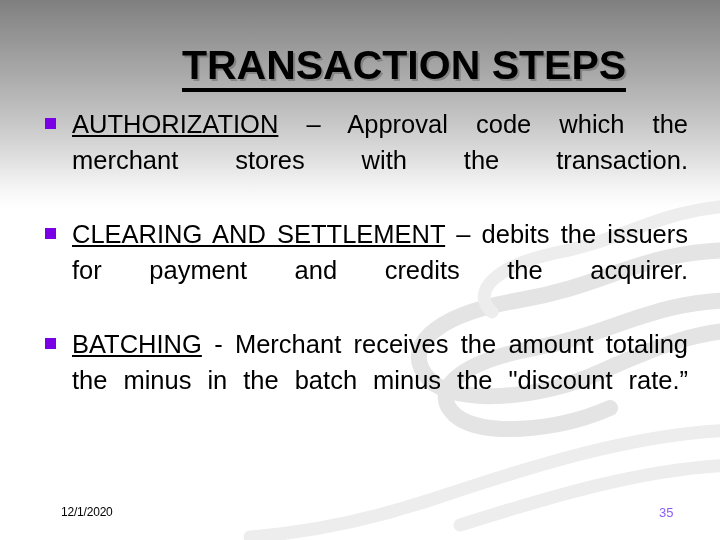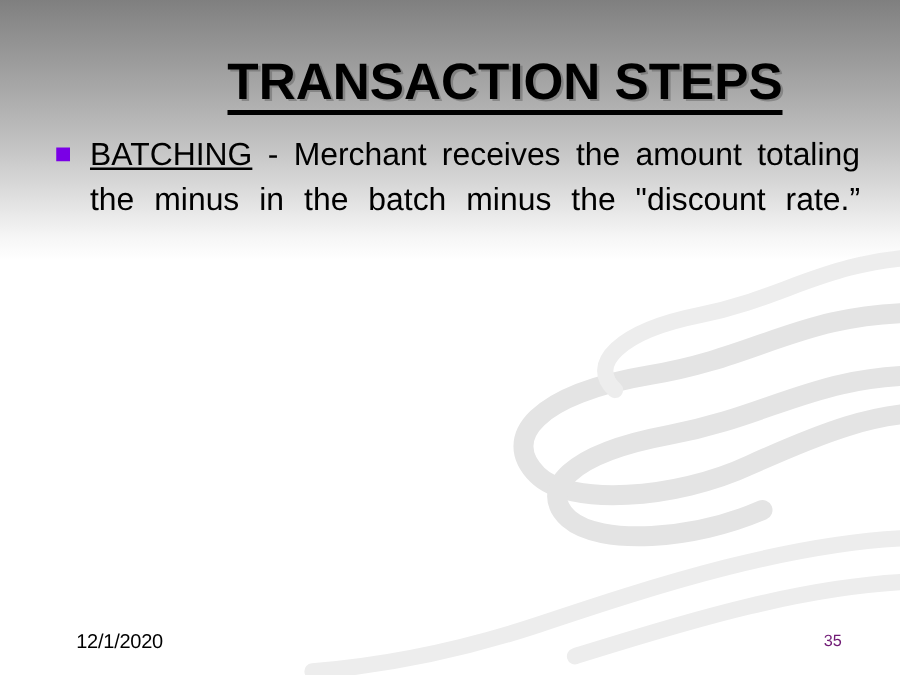--- a/index.html
+++ b/index.html
@@ -119,32 +119,32 @@
   .bullet-text::after {
     content: "";
     display: inline-block;
     width: 100%;
   }
 
   #footer-date {
     position: absolute;
     left: 61px;
     top: 505px;
-    font-size: 16px;
+    font-size: 12px;
     color: #000000;
     z-index: 2;
     letter-spacing: -0.2px;
   }
 
   #footer-page {
     position: absolute;
     left: 659px;
     top: 505px;
     font-size: 13px;
-    color: #701a75;
+    color: #8b5cf6;
     z-index: 2;
   }
 </style>
 </head>
 <body>
 
 <div id="slide">
 
   <div id="bg-gradient"></div>
 
@@ -159,22 +159,30 @@
       <path d="M 745 465 C 650 465 540 500 460 525"></path>
     </g>
   </svg>
 
   <div id="title-wrap">
     <span id="title">TRANSACTION STEPS</span>
   </div>
 
   <ul id="body-list">
 
+    <li class="bullet-row">
+      <span class="bullet-marker"></span>
+      <span class="bullet-text"><span class="lead">AUTHORIZATION</span><span> – Approval code which the merchant stores with the transaction.</span></span>
+    </li>
 
 
+    <li class="bullet-row">
+      <span class="bullet-marker"></span>
+      <span class="bullet-text"><span class="lead">CLEARING  AND  SETTLEMENT</span><span> – debits the issuers for payment and credits the acquirer.</span></span>
+    </li>
 
     <li class="bullet-row">
       <span class="bullet-marker"></span>
       <span class="bullet-text"><span class="lead">BATCHING</span><span> -    Merchant receives the amount totaling the minus in the batch minus the "discount rate.”</span></span>
     </li>
 
   </ul>
 
   <div id="footer-date">12/1/2020</div>
   <div id="footer-page">35</div>

